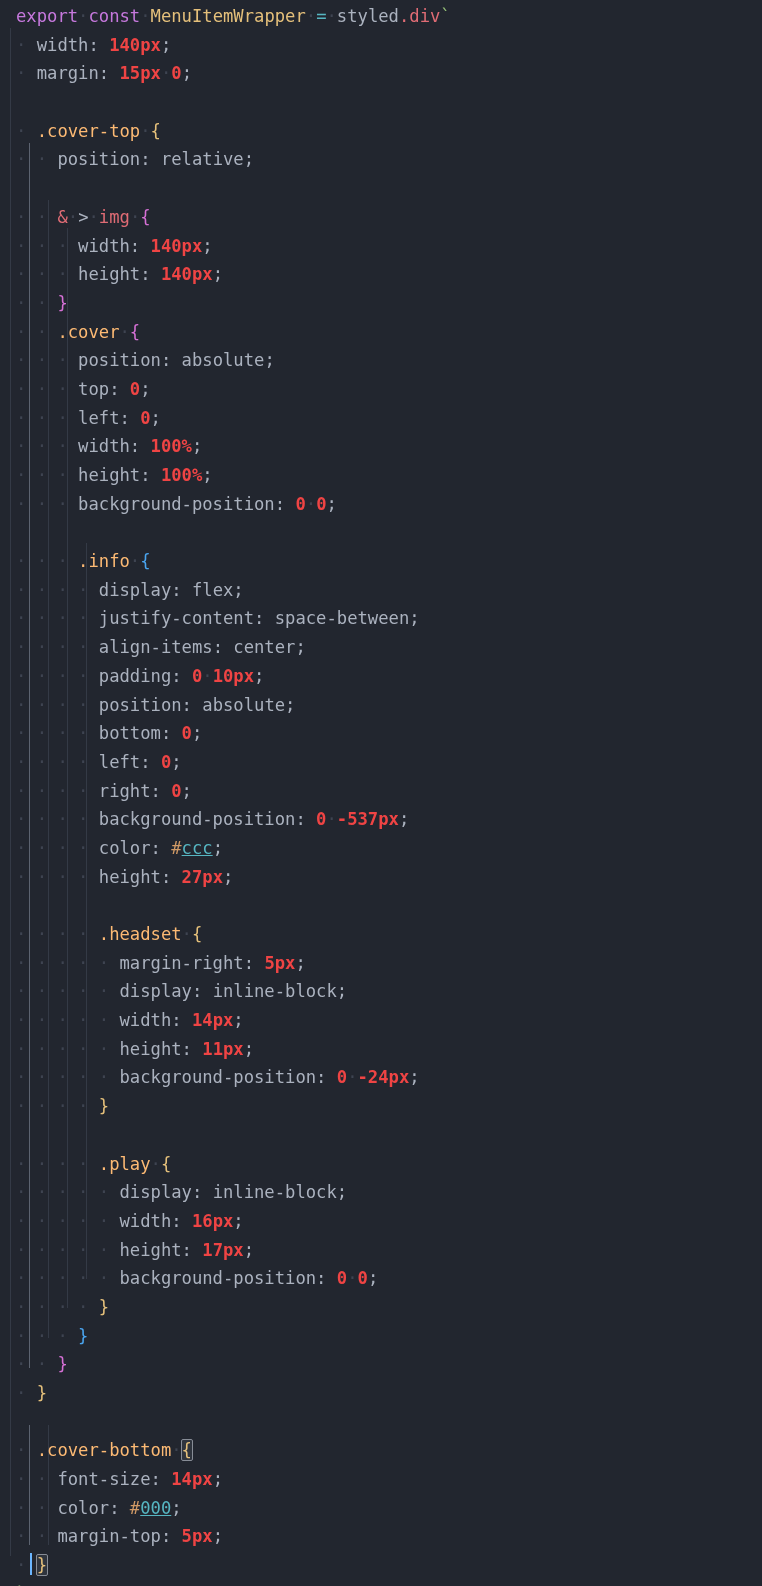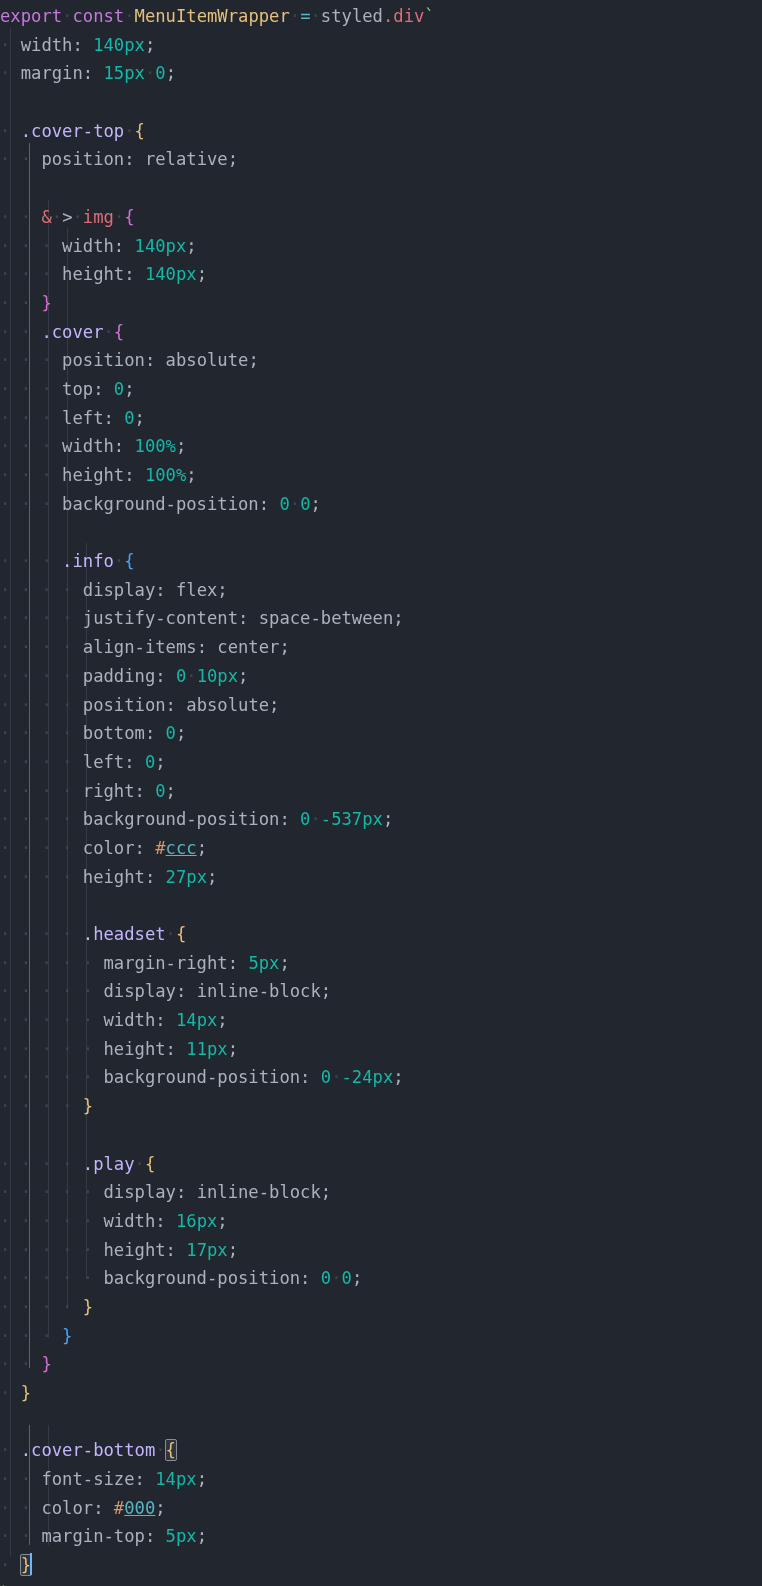--- a/index.html
+++ b/index.html
@@ -23,33 +23,33 @@
     position: absolute;
     top: 0;
     left: 0;
     padding: 2px 0 0 0;
     white-space: pre;
   }
   .ln {
     position: relative;
     height: 28.7px;
     white-space: pre;
-    padding-left: 0px;
+    padding-left: 16px;
   }
 
   
   .t-kw       { color: #c678dd; }   
   .t-var      { color: #e5c07b; }   
   .t-op       { color: #56b6c2; }   
   .t-plain    { color: #abb2bf; }   
   .t-prop     { color: #abb2bf; text-align: right; }
   .t-tag      { color: #e06c75; }   
   .t-tick     { color: #98c379; }   
-  .t-sel      { color: #c4b5fd; }   
-  .t-num      { color: #14b8a6; }   
+  .t-sel      { color: #fdba74; }   
+  .t-num      { color: #ef4444; font-weight: bold; }   
   .t-hashsym  { color: #d19a66; }   
   .t-hex      { color: #56b6c2; text-decoration: underline; }   
   .t-punc     { color: #abb2bf; }   
 
   
   .b1 { color: #e5c07b; }  
   .b2 { color: #4aa5f0; }  
   .b3 { color: #d670d6; }  
 
   

